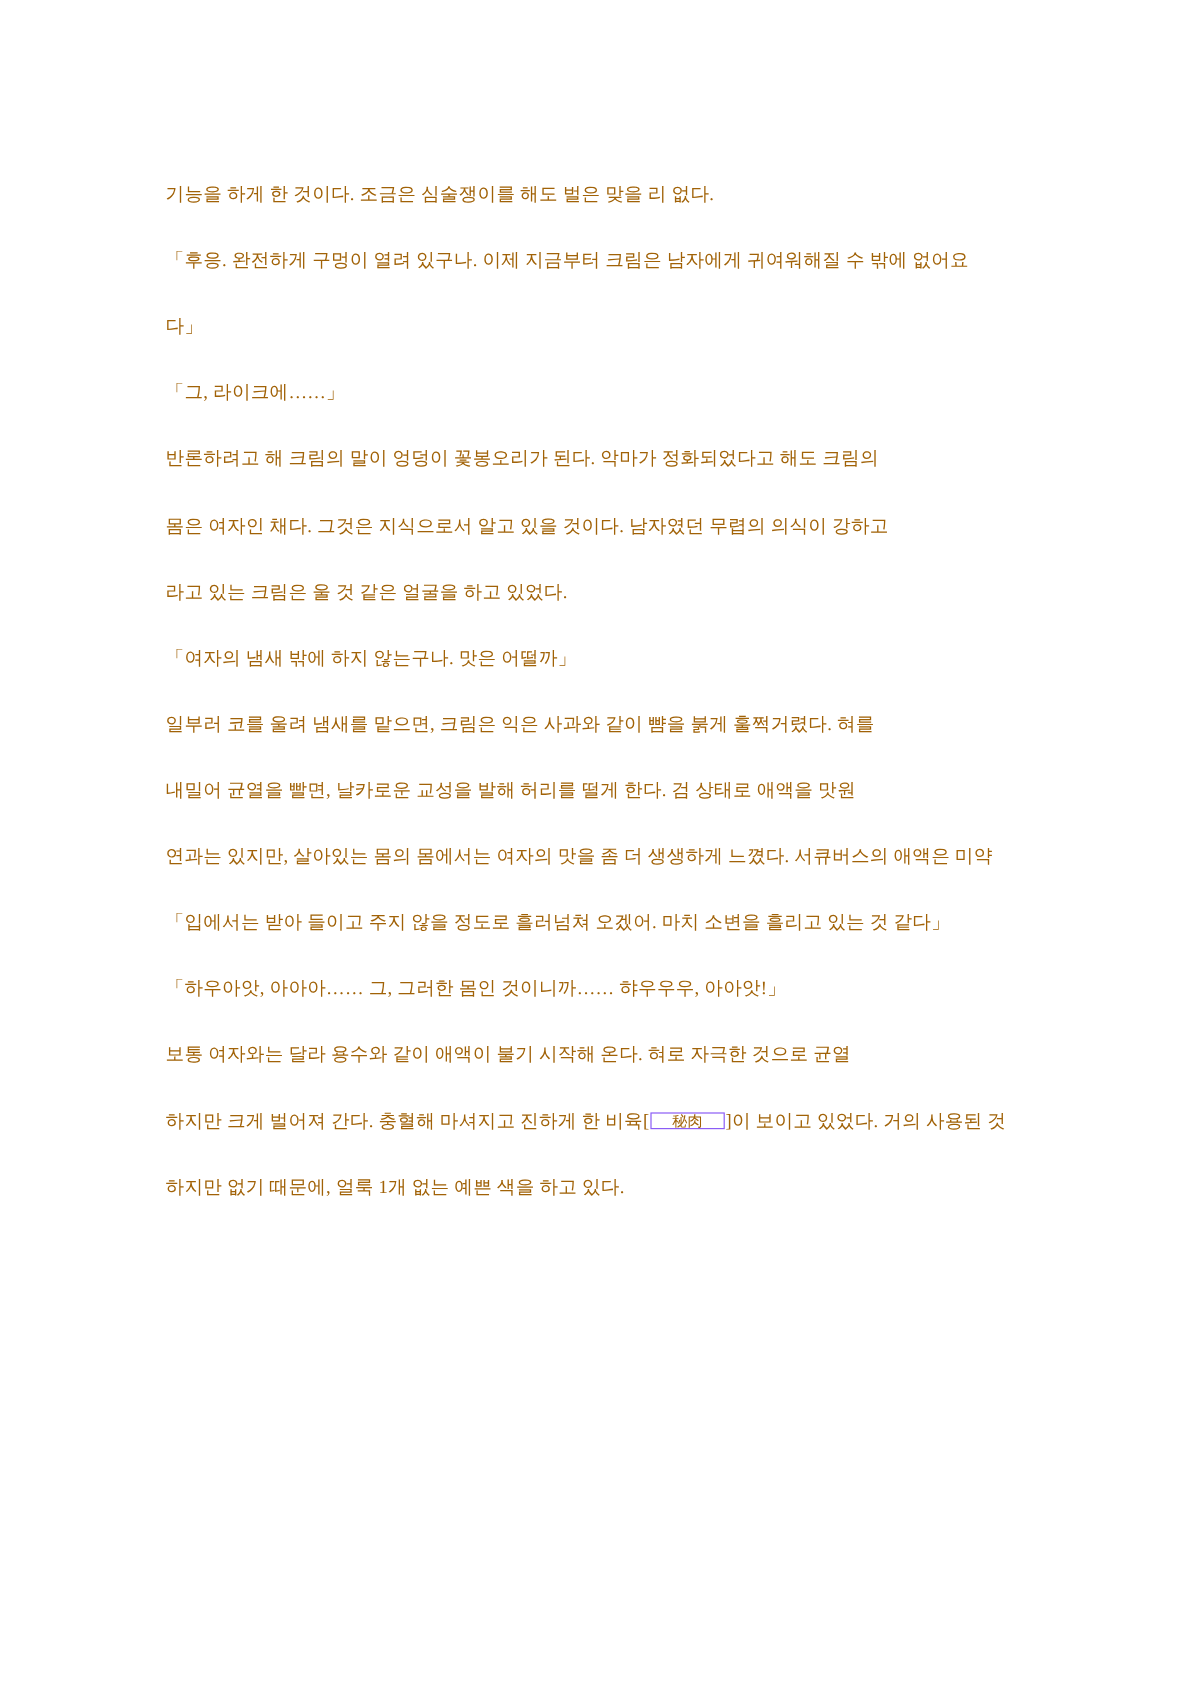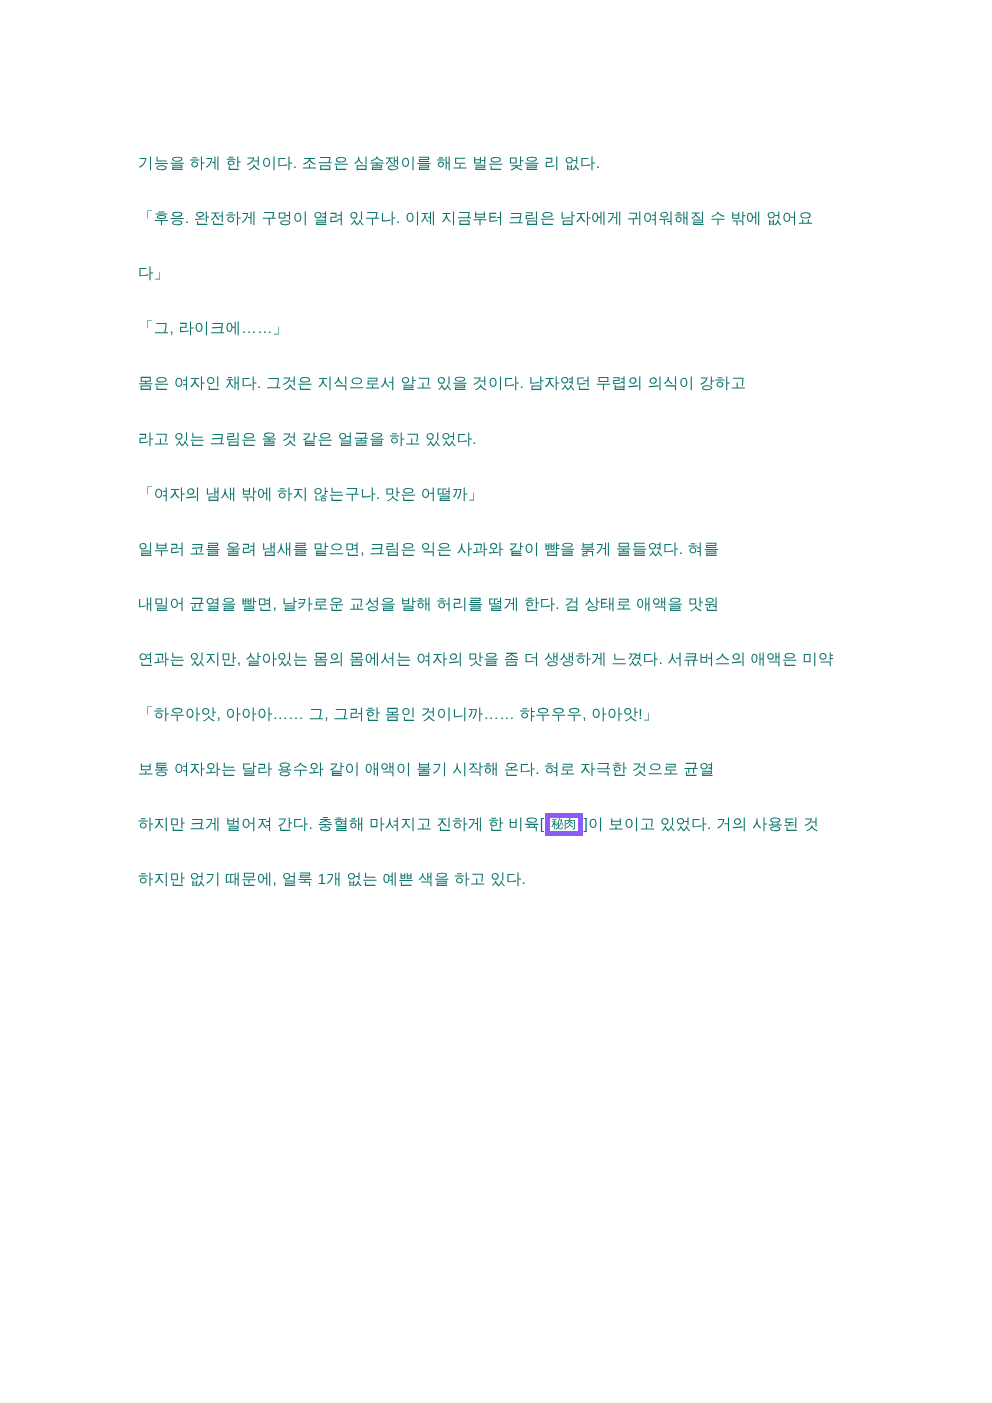--- a/index.html
+++ b/index.html
@@ -20,56 +20,59 @@
     padding: 150px 135px 60px 138px;
     background: #ffffff;
   }
   .doc-body {
     display: block;
   }
   .para {
     font-size: 15.5px;
     line-height: 1.62;
     letter-spacing: 0.2px;
-    color: #0f766e;
+    color: #a16207;
     margin: 0 0 30px 0;
     text-align: justify;
     text-justify: inter-character;
     word-break: break-all;
     white-space: pre-wrap;
+    font-family: Liberation Serif, serif;
   }
   .para:last-child {
     margin-bottom: 0;
   }
   .ruby-mark {
-    border: 5px solid #8b5cf6;
-    padding: 0 1px;
+    border: 1px solid #8b5cf6;
+    padding: 0 17px;
     font-size: 12.5px;
     line-height: 1;
     display: inline-block;
     vertical-align: 1px;
     margin: 0 1px;
   }
 </style>
 </head>
 <body>
 
 <div class="page">
   <div class="doc-body">
 
     <p class="para">기능을 하게 한 것이다. 조금은 심술쟁이를 해도 벌은 맞을 리 없다.</p>
     <p class="para">「후응. 완전하게 구멍이 열려 있구나. 이제 지금부터 크림은 남자에게 귀여워해질 수 밖에 없어요</p>
     <p class="para">다」</p>
     <p class="para">「그, 라이크에……」</p>
+    <p class="para">반론하려고 해 크림의 말이 엉덩이 꽃봉오리가 된다. 악마가 정화되었다고 해도 크림의</p>
     <p class="para">몸은 여자인 채다. 그것은 지식으로서 알고 있을 것이다. 남자였던 무렵의 의식이 강하고</p>
     <p class="para">라고 있는 크림은 울 것 같은 얼굴을 하고 있었다.</p>
     <p class="para">「여자의 냄새 밖에 하지 않는구나. 맛은 어떨까」</p>
-    <p class="para">일부러 코를 울려 냄새를 맡으면, 크림은 익은 사과와 같이 뺨을 붉게 물들였다. 혀를</p>
+    <p class="para">일부러 코를 울려 냄새를 맡으면, 크림은 익은 사과와 같이 뺨을 붉게 훌쩍거렸다. 혀를</p>
     <p class="para">내밀어 균열을 빨면, 날카로운 교성을 발해 허리를 떨게 한다. 검 상태로 애액을 맛원</p>
     <p class="para">연과는 있지만, 살아있는 몸의 몸에서는 여자의 맛을 좀 더 생생하게 느꼈다. 서큐버스의 애액은 미약</p>
+    <p class="para">「입에서는 받아 들이고 주지 않을 정도로 흘러넘쳐 오겠어. 마치 소변을 흘리고 있는 것 같다」</p>
     <p class="para">「하우아앗, 아아아…… 그, 그러한 몸인 것이니까…… 햐우우우, 아아앗!」</p>
     <p class="para">보통 여자와는 달라 용수와 같이 애액이 불기 시작해 온다. 혀로 자극한 것으로 균열</p>
 
     <p class="para"><span>하지만 크게 벌어져 간다. 충혈해 마셔지고 진하게 한 비육[</span><span class="ruby-mark">秘肉</span><span>]이 보이고 있었다. 거의 사용된 것</span></p>
 
     <p class="para">하지만 없기 때문에, 얼룩 1개 없는 예쁜 색을 하고 있다.</p>
 
   </div>
 </div>
 

